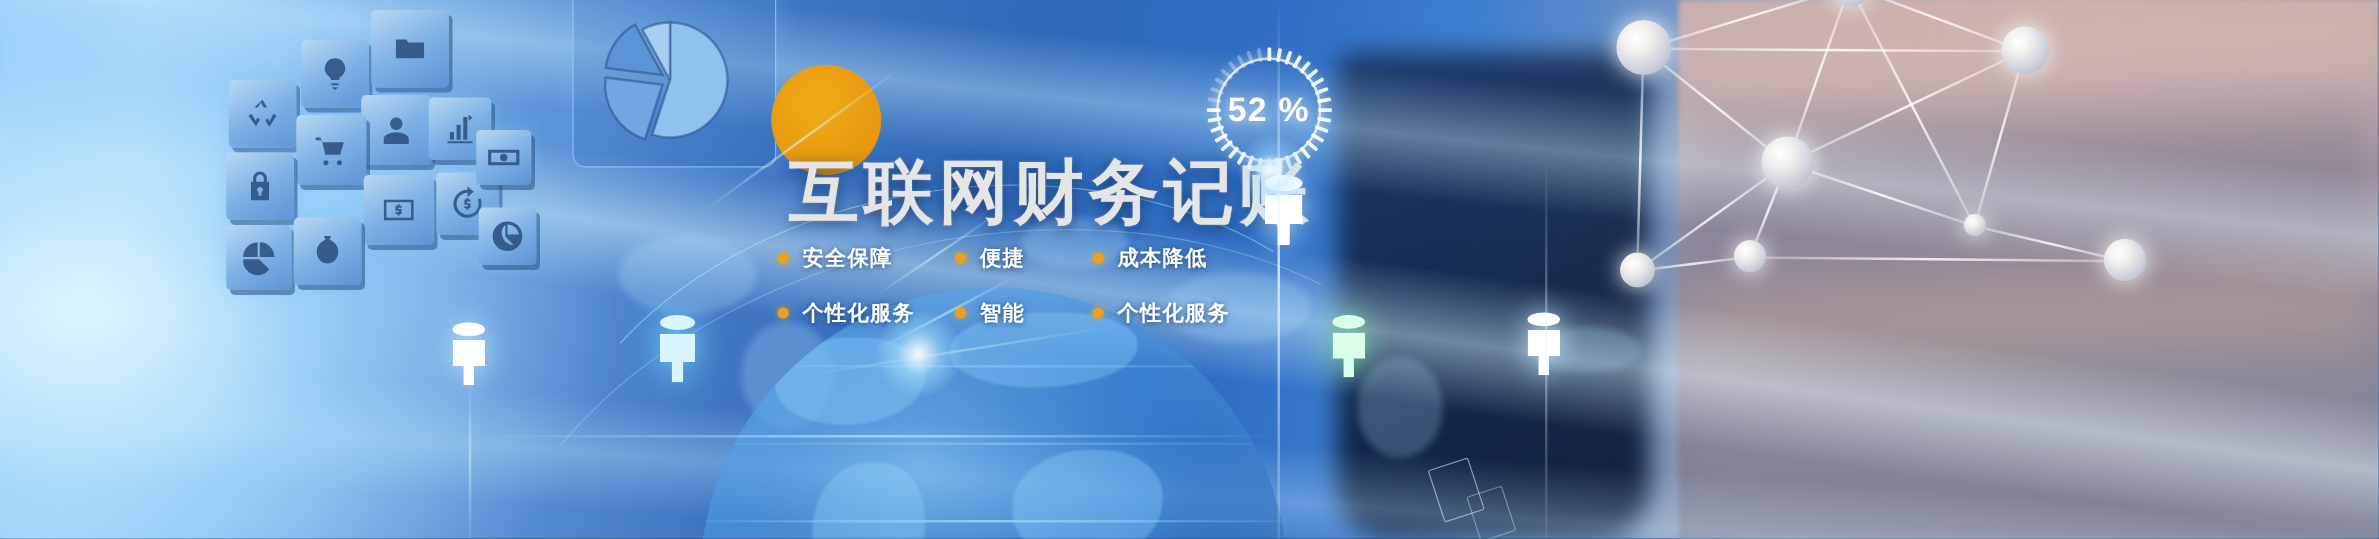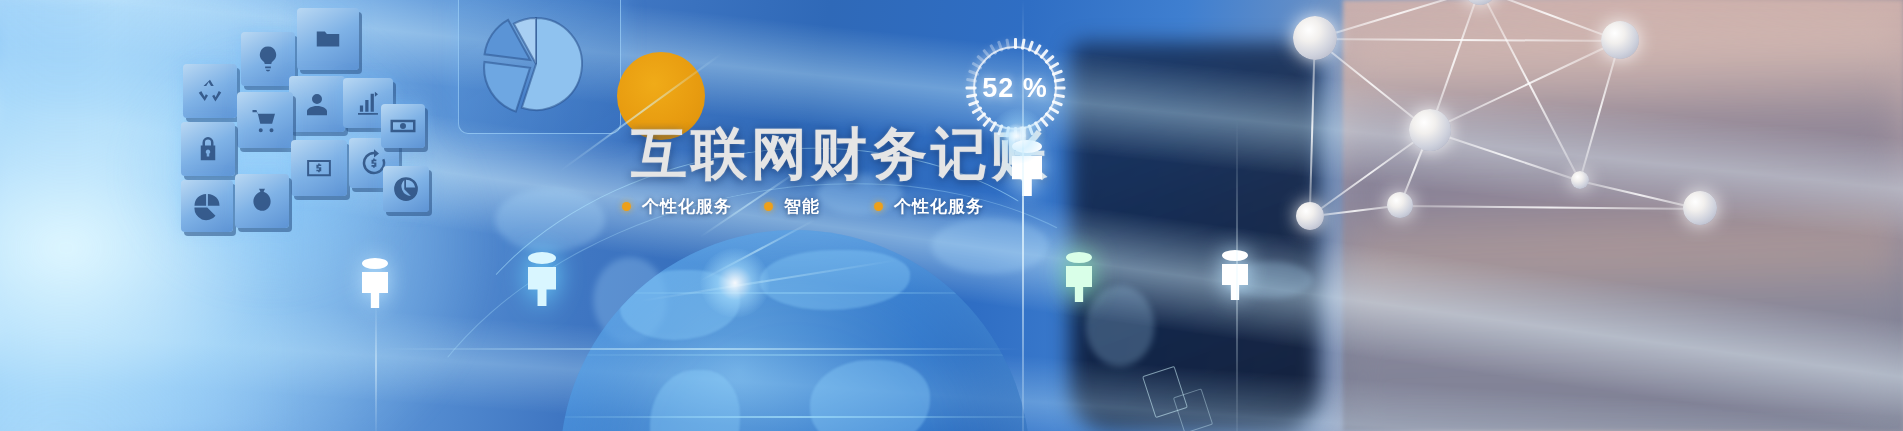--- a/index.html
+++ b/index.html
@@ -349,20 +349,34 @@
         <path d="M 52.08970452148589 63.75078756485297 L 37.87492278023829 107.49938731443004 A 46 46 0 0 1 6.452428261019918 57.985458820894955 Z" fill="#6ea7e2" stroke="rgba(40,80,140,.55)" stroke-width="2"></path>
         <path d="M 52.210435980078074 56.06541635503508 L 6.5731597196121 50.30008761107707 A 46 46 0 0 1 30.049766971399208 15.755309073017337 Z" fill="#5b94d6" stroke="rgba(40,80,140,.55)" stroke-width="2"></path>
         <path d="M 58 60 L 35.839330991321134 19.689892717982254 A 46 46 0 0 1 58.000000000000036 14 Z" fill="#a8cff3" stroke="rgba(40,80,140,.55)" stroke-width="2"></path>
       </svg></div>
 
   <div class="orange-dot"></div>
 
   <div class="title">互联网财务记账</div>
 
   <div class="bullets">
+    <div class="bullet-row">
+      <div class="bullet b-c1">
+        <span class="dot"></span>
+        <span class="txt">安全保障</span>
+      </div>
+      <div class="bullet b-c2">
+        <span class="dot"></span>
+        <span class="txt">便捷</span>
+      </div>
+      <div class="bullet b-c3">
+        <span class="dot"></span>
+        <span class="txt">成本降低</span>
+      </div>
+    </div>
     <div class="bullet-row">
       <div class="bullet b-c1">
         <span class="dot"></span>
         <span class="txt">个性化服务</span>
       </div>
       <div class="bullet b-c2">
         <span class="dot"></span>
         <span class="txt">智能</span>
       </div>
       <div class="bullet b-c3">

